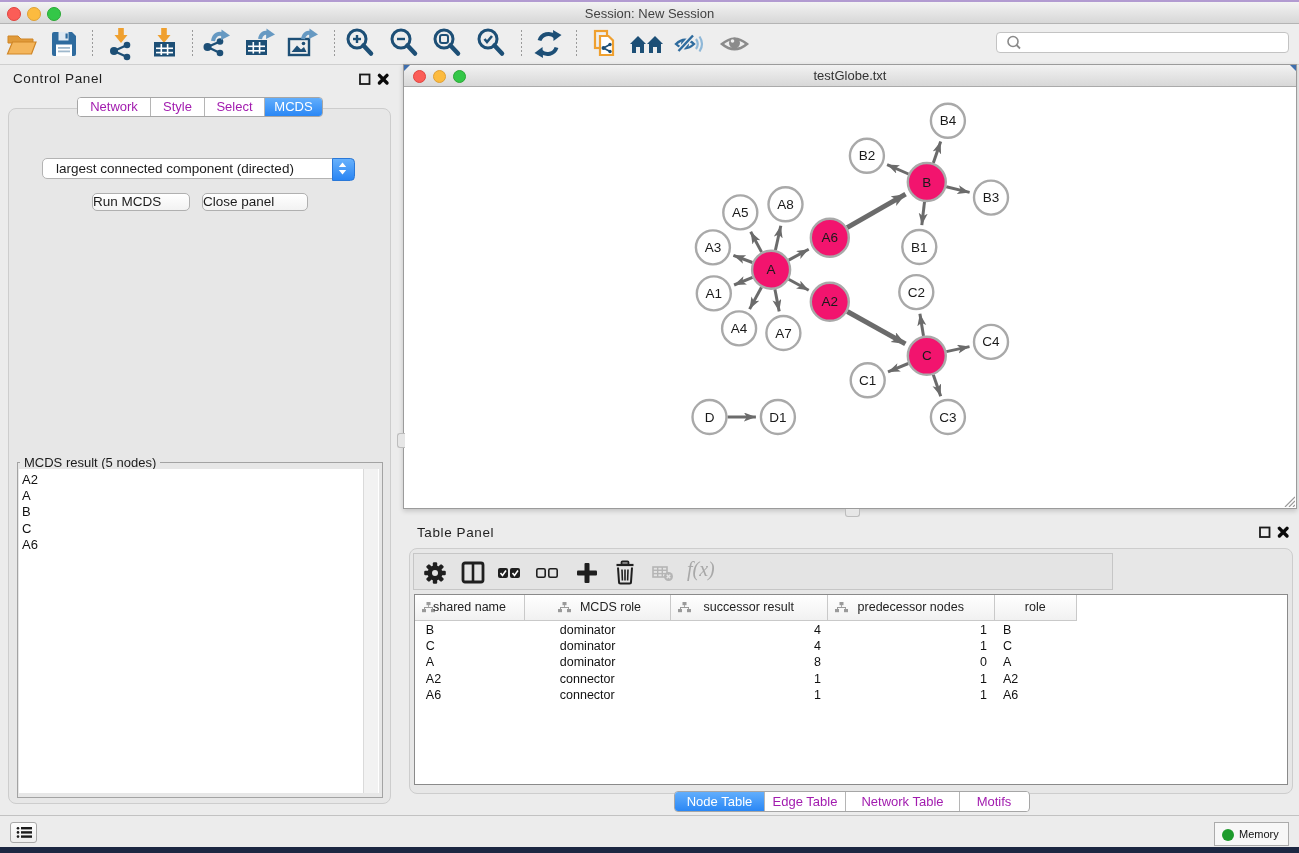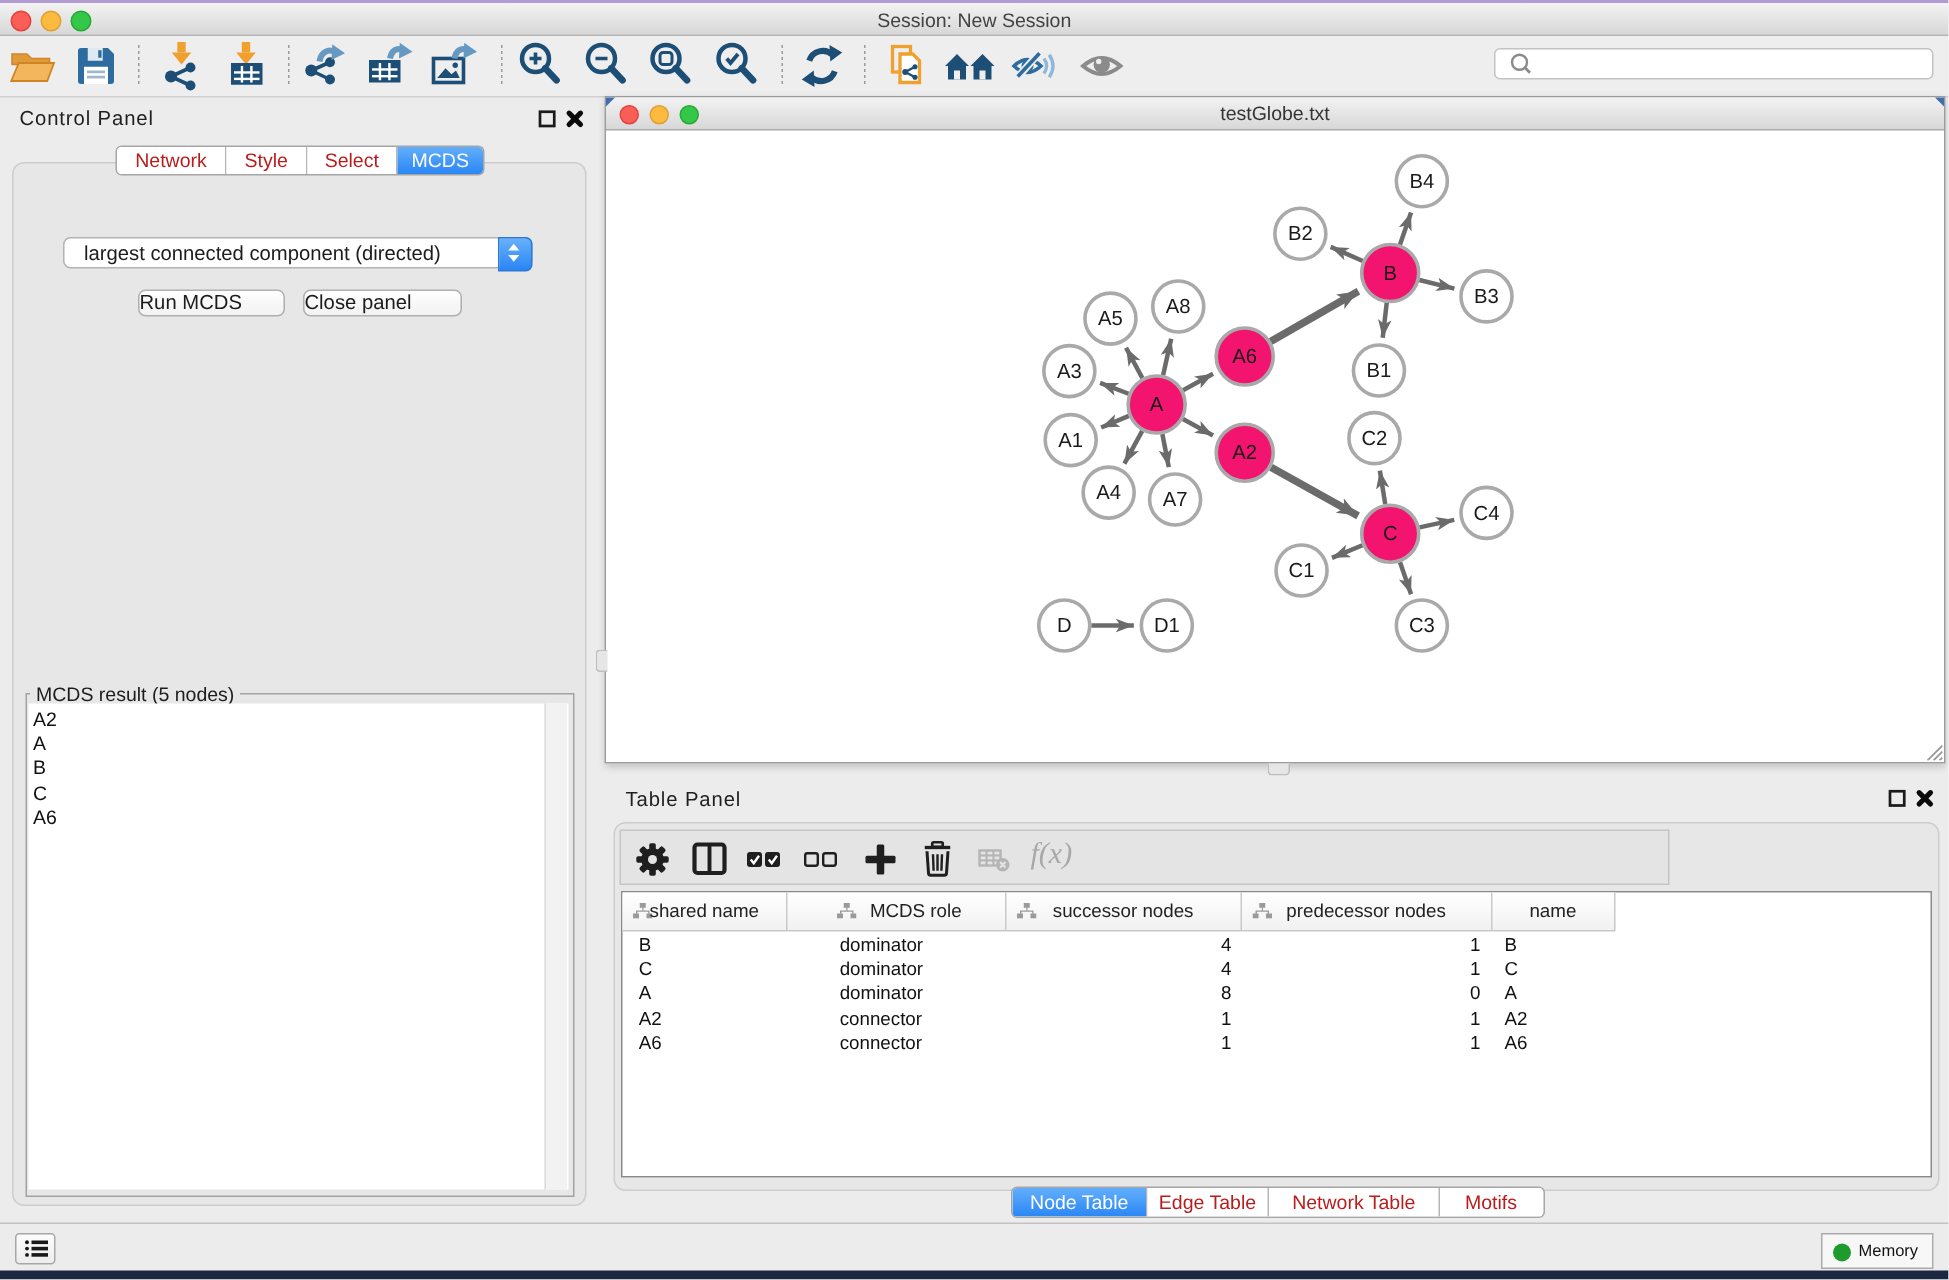--- a/index.html
+++ b/index.html
@@ -13,21 +13,21 @@
 #title{width:100%;text-align:center;font-size:13px;color:#424242;margin-top:4px;}
 #toolbar{left:0;top:24px;width:1299px;height:40px;background:#eeeeee;border-bottom:1px solid #cfcfcf;}
 .tbi{position:absolute;top:4px;}
 .tsep{position:absolute;top:6px;width:1px;height:28px;background-image:linear-gradient(#9a9a9a 50%, rgba(0,0,0,0) 50%);background-size:1px 4px;}
 #searchbox{left:996px;top:8px;width:291px;height:19px;background:#fff;border:1px solid #c3c3c3;border-radius:4px;}
 
 #cpHeader{left:13px;top:71px;font-size:13.5px;letter-spacing:0.6px;color:#1f1f1f;}
 .winbtns{top:72px;font-size:12px;color:#111;}
 #cpPanel{left:8px;top:108px;width:383px;height:696px;background:#e7e7e7;border:1px solid #cdcdcd;border-radius:8px;box-sizing:border-box;}
 .tabbar{display:flex;height:18px;border:1px solid #a6a6a6;border-radius:4px;background:#fff;overflow:hidden;}
-.tab{font-size:13px;color:#b91c1c;text-align:center;line-height:18px;border-right:1px solid #b5b5b5;background:#fff;}
+.tab{font-size:13px;color:#a21caf;text-align:center;line-height:18px;border-right:1px solid #b5b5b5;background:#fff;}
 .tab:last-child{border-right:none;}
 .tab.sel{background:linear-gradient(#62aefc,#2a87f5);color:#fff;}
 #cpTabs{left:77px;top:97px;width:244px;}
 #optLabel{left:9px;top:136px;width:381px;text-align:center;font-size:13.5px;color:#1c1c1c;}
 #dropdown{left:42px;top:158px;width:313px;height:21px;background:#fff;border:1px solid #b3b3b3;border-radius:5px;box-sizing:border-box;}
 #ddText{position:absolute;left:13px;top:2px;font-size:13.5px;color:#1c1c1c;}
 #ddBtn{position:absolute;right:-1px;top:-1px;width:21px;height:21px;border-radius:0 4.5px 4.5px 0;background:linear-gradient(#67b1fc,#2a85f3);border:1px solid #2a78d8;}
 .btn{position:absolute;height:16px;background:linear-gradient(#ffffff,#f2f2f2);border:1px solid #b0b0b0;border-radius:5px;font-size:13.5px;color:#1c1c1c;line-height:15px;}
 #groupbox{left:17px;top:462px;width:364px;height:334px;border:1px solid #a3a3a3;}
 #gbLabel{left:20px;top:455px;background:#e7e7e7;padding:0 4px;font-size:13px;color:#1c1c1c;}
@@ -406,35 +406,35 @@
         </div>
 <div class="hc" style="left:256px;width:156.5px;">
           <svg class="hticon" width="13" height="11" viewBox="0 0 13 11">
             <g fill="#9a9a9a">
               <rect x="4.5" y="0" width="4" height="3.2"></rect>
               <rect x="0" y="7" width="4" height="3.2"></rect>
               <rect x="9" y="7" width="4" height="3.2"></rect>
               <path d="M6.2 3 h0.8 v2 h4 v2.2 h-0.9 v-1.3 H3 v1.3 H2 V5 h4.2 Z"></path>
             </g>
           </svg>
-          <div class="ht">successor nodes</div>
+          <div class="ht">successor result</div>
         </div>
 <div class="hc" style="left:412.5px;width:167.5px;">
           <svg class="hticon" width="13" height="11" viewBox="0 0 13 11">
             <g fill="#9a9a9a">
               <rect x="4.5" y="0" width="4" height="3.2"></rect>
               <rect x="0" y="7" width="4" height="3.2"></rect>
               <rect x="9" y="7" width="4" height="3.2"></rect>
               <path d="M6.2 3 h0.8 v2 h4 v2.2 h-0.9 v-1.3 H3 v1.3 H2 V5 h4.2 Z"></path>
             </g>
           </svg>
           <div class="ht">predecessor nodes</div>
         </div>
 <div class="hc" style="left:580px;width:81.5px;">
-          <div class="ht">name</div>
+          <div class="ht">role</div>
         </div>
 </div>
 <div class="row" style="left:0;top:26.5px;width:872px;">
         <div class="cell" style="left:10.8px;">B</div>
         <div class="cell" style="left:144.8px;">dominator</div>
         <div class="cell num" style="left:256px;width:150px;">4</div>
         <div class="cell num" style="left:412.5px;width:159.5px;">1</div>
         <div class="cell" style="left:588px;">B</div>
       </div>
 <div class="row" style="left:0;top:42.9px;width:872px;">

